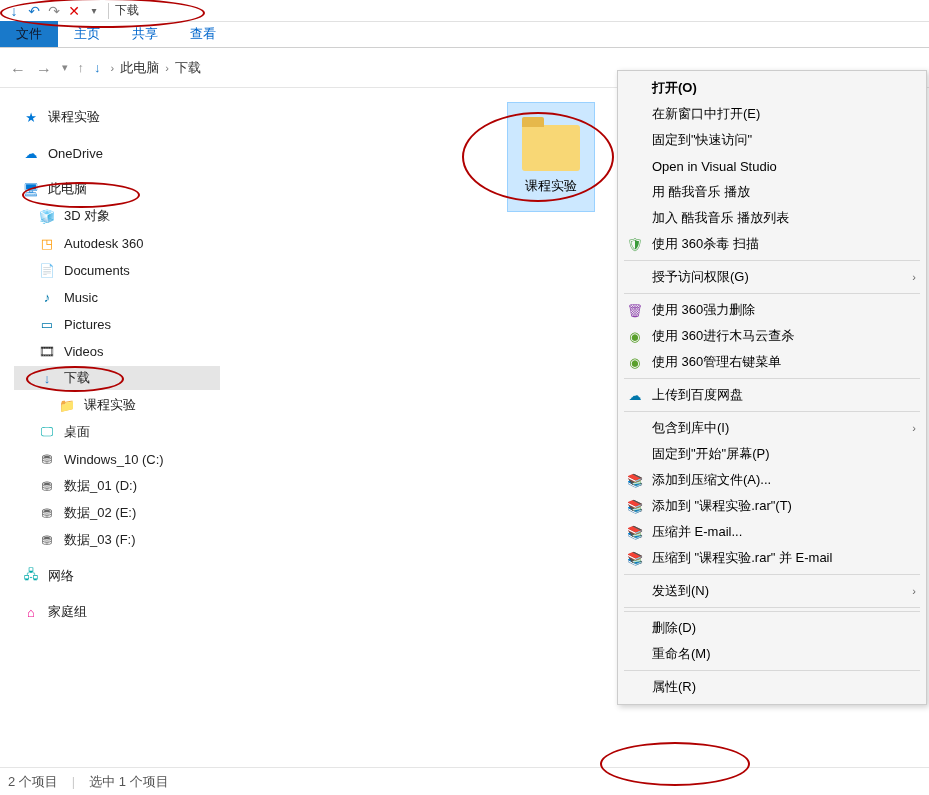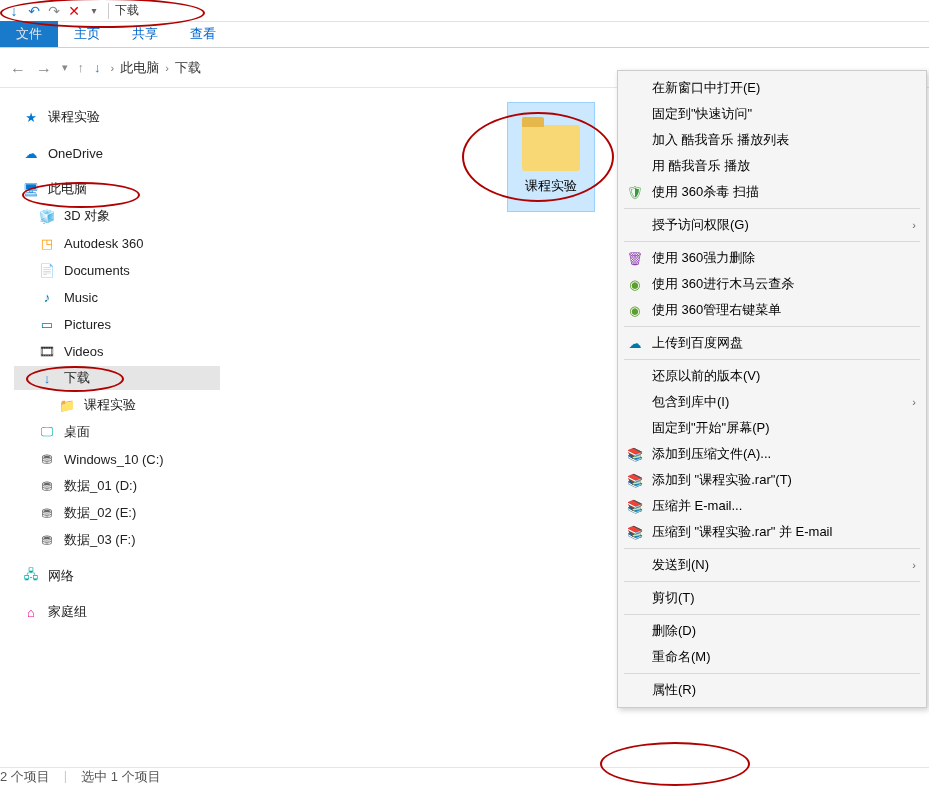--- a/index.html
+++ b/index.html
@@ -7,21 +7,21 @@
 
     
     .qat { display:flex; align-items:center; gap:4px; padding:2px 6px; border-bottom:1px solid #e1e1e1; height:22px; }
     .qat .icon { width:16px; height:16px; display:flex; align-items:center; justify-content:center; font-size:14px; }
     .qat .sep { width:1px; height:16px; background:#ccc; margin:0 2px; }
     .qat-title { font-size:12px; color:#333; }
 
     
     .ribbon { display:flex; align-items:flex-end; border-bottom:1px solid #d0d0d0; height:26px; }
     .ribbon .tab { padding:4px 16px; font-size:13px; cursor:default; }
-    .ribbon .tab.active { background:#1979ca; color:#e5e5e5; }
+    .ribbon .tab.active { background:#1979ca; color:#0f172a; }
     .ribbon .tab.normal { color:#0066cc; }
 
     
     .navbar { display:flex; align-items:center; gap:10px; padding:6px 10px; border-bottom:1px solid #e5e5e5; height:40px; }
     .nav-arrow { color:#888; font-size:16px; }
     .nav-up { color:#888; }
     .crumb { display:flex; align-items:center; gap:6px; color:#333; }
     .crumb .gt { color:#777; font-size:11px; }
 
     
@@ -50,21 +50,21 @@
 
     
     .ctxmenu { position:absolute; top:70px; left:617px; width:310px; background:#f5f5f5; border:1px solid #ccc; box-shadow:2px 2px 6px rgba(0,0,0,.2); padding:4px 0; font-size:13px; }
     .ctx-item { display:flex; align-items:center; padding:5px 14px 5px 34px; position:relative; cursor:default; height:26px;}
     .ctx-item.bold { font-weight:600; }
     .ctx-sep { height:1px; background:#d8d8d8; margin:3px 6px; }
     .ctx-ico { position:absolute; left:8px; width:18px; height:18px; display:flex; align-items:center; justify-content:center; }
     .ctx-arrow { position:absolute; right:10px; color:#666; font-size:11px; }
 
     
-    .statusbar { position:absolute; bottom:0; left:0; right:0; height:28px; display:flex; padding:0 0; color:#555; font-size:13px; border-top:1px solid #e5e5e5; gap:14px; }
+    .statusbar { position:absolute; bottom:0; left:0; right:0; height:28px; display:flex; align-items:center; padding:0 8px; color:#555; font-size:13px; border-top:1px solid #e5e5e5; gap:14px; }
     .statusbar .sep { color:#ccc; }
 
     
     .i-blue { color:#0078d7; }
     .i-onedrive { color:#0078d7; }
     .i-pc { color:#0078d7; }
     .i-download { color:#1979ca; }
     .i-folder { color:#e6b84b; }
     .i-desktop { color:#0aa; }
     .i-drive { color:#666; }
@@ -203,31 +203,37 @@
         <div class="folder-box">
           <div class="folder-shape"></div>
           <div class="folder-label">课程实验</div>
         </div>
       </div>
     </div>
   </div>
 </div>
 
 <div class="ctxmenu">
+  <div class="ctx-item bold">
+      <span>打开(O)</span>
+    </div>
   <div class="ctx-item">
       <span>在新窗口中打开(E)</span>
     </div>
   <div class="ctx-item">
       <span>固定到"快速访问"</span>
     </div>
   <div class="ctx-item">
+      <span>Open in Visual Studio</span>
+    </div>
+  <div class="ctx-item">
+      <span>用 酷我音乐 播放</span>
+    </div>
+  <div class="ctx-item">
       <span>加入 酷我音乐 播放列表</span>
-    </div>
-  <div class="ctx-item">
-      <span>用 酷我音乐 播放</span>
     </div>
   <div class="ctx-item">
       <span class="ctx-ico i-shield">🛡</span>
       <span>使用 360杀毒 扫描</span>
     </div>
   <div class="ctx-sep"></div>
   <div class="ctx-item">
       <span>授予访问权限(G)</span>
       <span class="ctx-arrow">›</span>
     </div>
@@ -244,23 +250,20 @@
       <span class="ctx-ico" style="color:#5aa02c">◉</span>
       <span>使用 360管理右键菜单</span>
     </div>
   <div class="ctx-sep"></div>
   <div class="ctx-item">
       <span class="ctx-ico" style="color:#07a">☁</span>
       <span>上传到百度网盘</span>
     </div>
   <div class="ctx-sep"></div>
   <div class="ctx-item">
-      <span>还原以前的版本(V)</span>
-    </div>
-  <div class="ctx-item">
       <span>包含到库中(I)</span>
       <span class="ctx-arrow">›</span>
     </div>
   <div class="ctx-item">
       <span>固定到"开始"屏幕(P)</span>
     </div>
   <div class="ctx-item">
       <span class="ctx-ico">📚</span>
       <span>添加到压缩文件(A)...</span>
     </div>
@@ -275,23 +278,20 @@
   <div class="ctx-item">
       <span class="ctx-ico">📚</span>
       <span>压缩到 "课程实验.rar" 并 E-mail</span>
     </div>
   <div class="ctx-sep"></div>
   <div class="ctx-item">
       <span>发送到(N)</span>
       <span class="ctx-arrow">›</span>
     </div>
   <div class="ctx-sep"></div>
-  <div class="ctx-item">
-      <span>剪切(T)</span>
-    </div>
   <div class="ctx-sep"></div>
   <div class="ctx-item">
       <span>删除(D)</span>
     </div>
   <div class="ctx-item">
       <span>重命名(M)</span>
     </div>
   <div class="ctx-sep"></div>
   <div class="ctx-item">
       <span>属性(R)</span>

